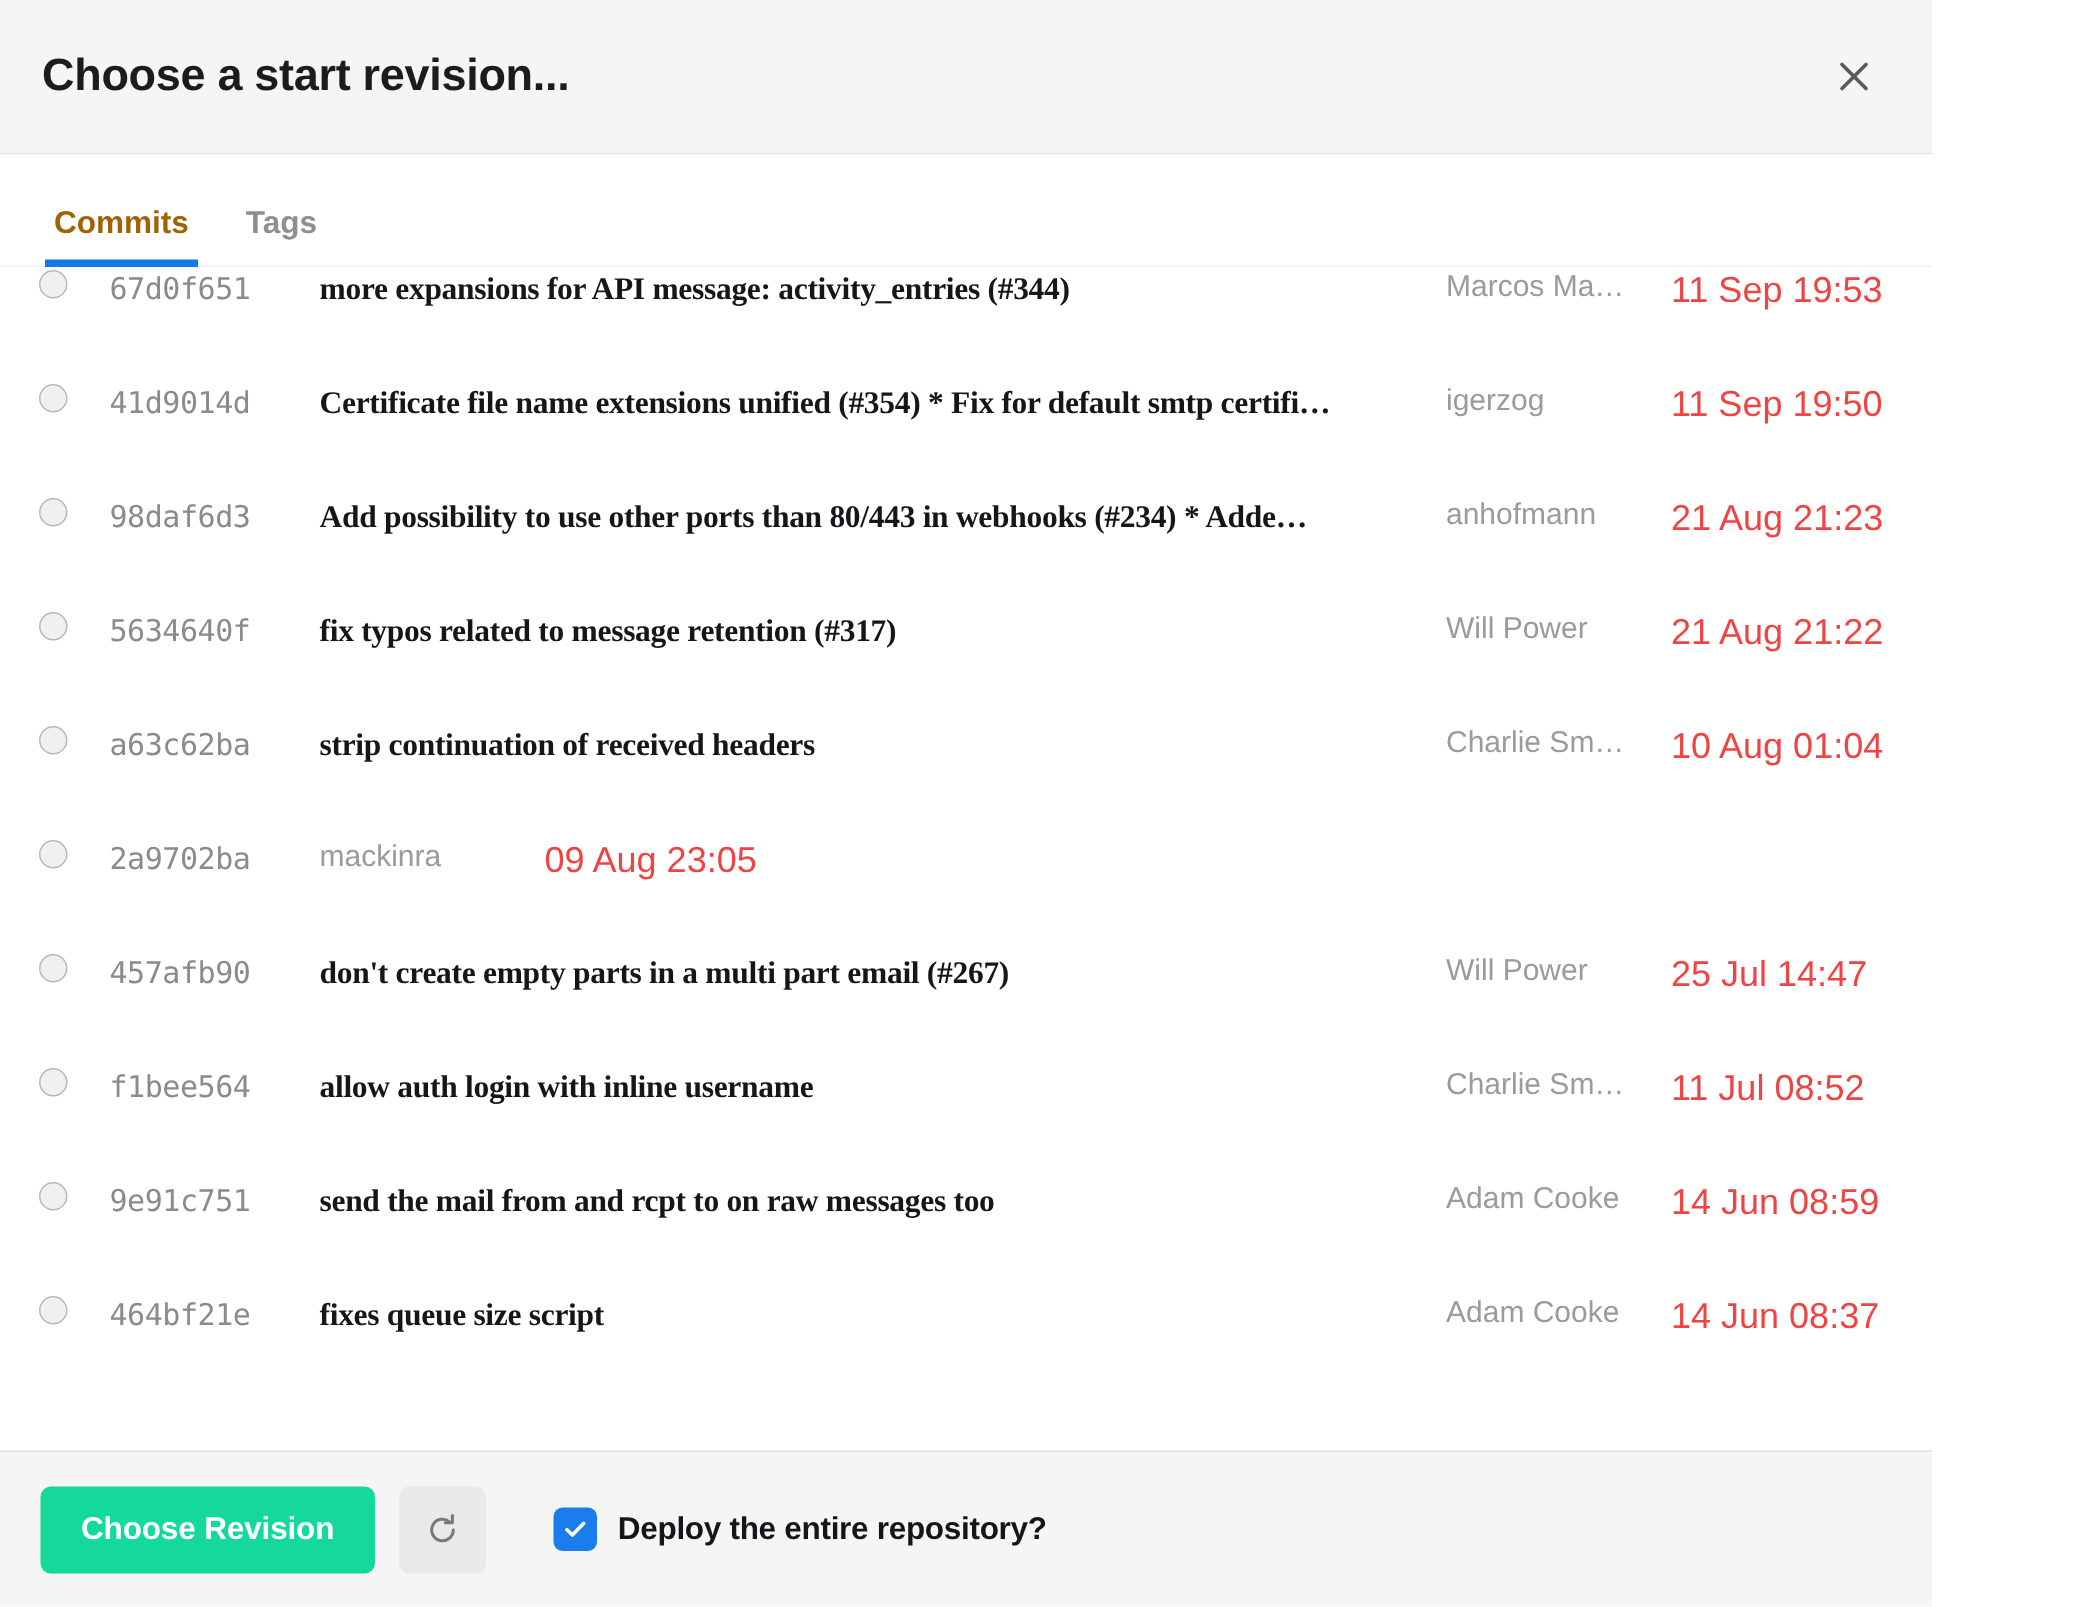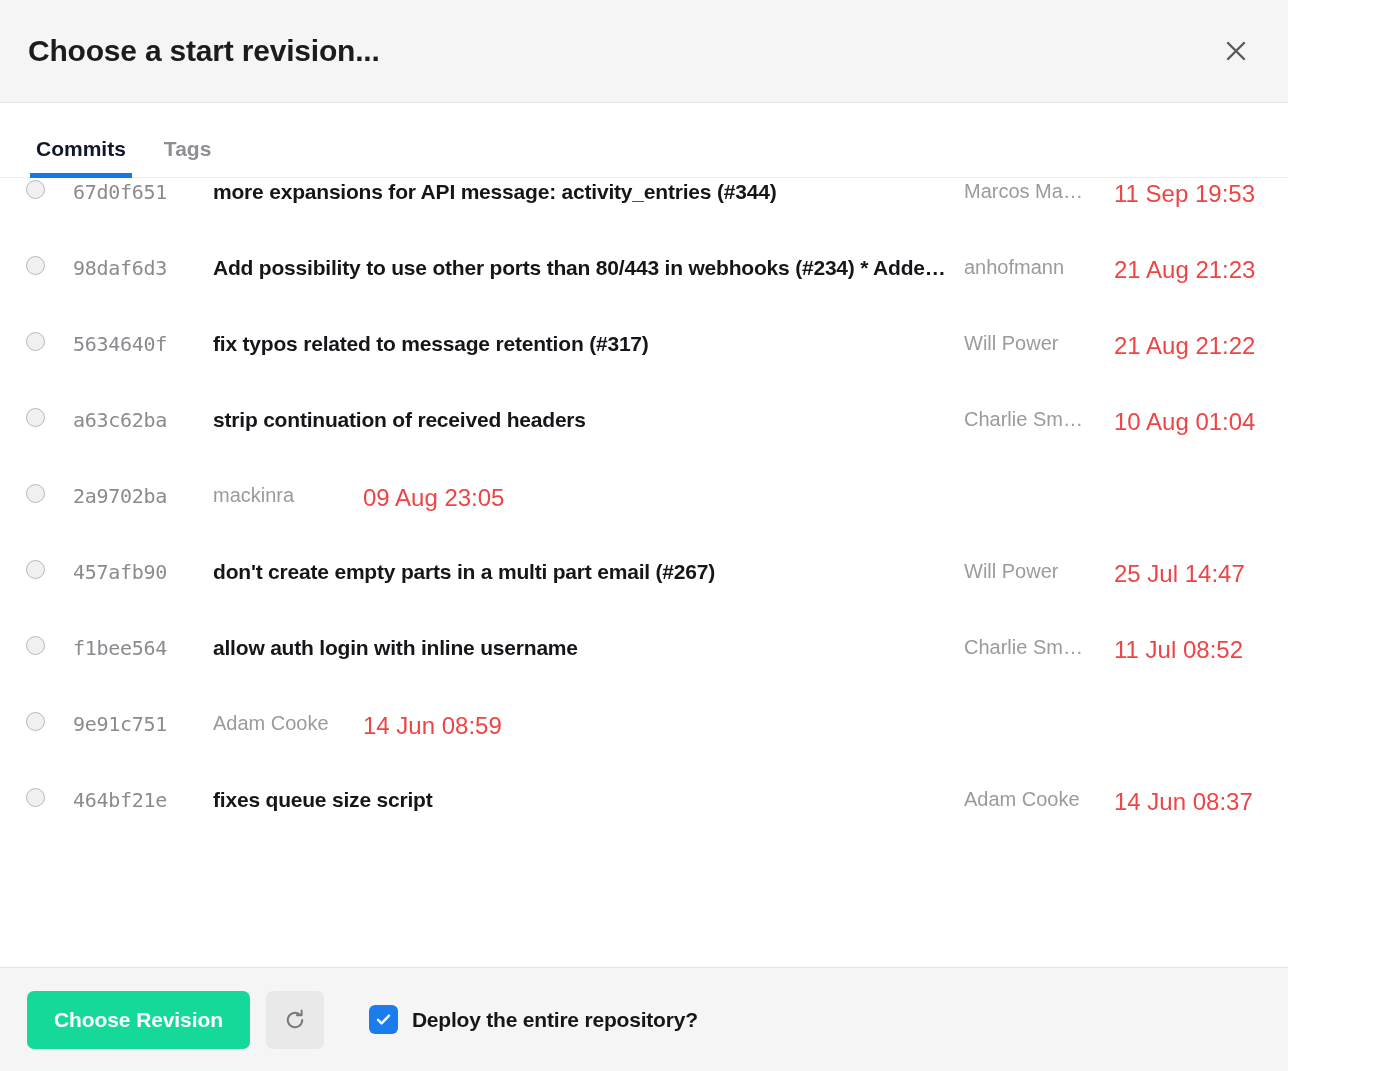--- a/index.html
+++ b/index.html
@@ -73,21 +73,21 @@
     font-weight: 700;
     padding: 0 6px 14px 6px;
     color: #8e8e93;
     cursor: pointer;
     border-bottom: 5px solid transparent;
     line-height: 1;
     position: relative;
     top: 1px;
   }
   .tab.active {
-    color: #0f172a;
+    color: #a16207;
     border-bottom-color: #1479e8;
   }
 
   
   .commit-list {
     flex: 1;
     background: #ffffff;
     overflow: hidden;
     padding-top: 2px;
   }
@@ -121,20 +121,21 @@
   .commit-msg {
     font-size: 21px;
     font-weight: 700;
     color: #16161a;
     flex: 1;
     white-space: nowrap;
     overflow: hidden;
     text-overflow: ellipsis;
     padding-right: 10px;
     letter-spacing: -0.2px;
+    font-family: Liberation Serif, serif;
   }
   .commit-author {
     font-size: 20px;
     color: #9a9a9f;
     width: 142px;
     min-width: 142px;
     white-space: nowrap;
     overflow: hidden;
     text-overflow: ellipsis;
     text-align: left;
@@ -238,20 +239,27 @@
   <div class="commit-list">
 
     <div class="commit-row">
       <div class="radio"></div>
       <div class="commit-hash">67d0f651</div>
       <div class="commit-msg">more expansions for API message: activity_entries (#344)</div>
       <div class="commit-author">Marcos Ma…</div>
       <div class="commit-date">11 Sep 19:53</div>
     </div>
 
+    <div class="commit-row">
+      <div class="radio"></div>
+      <div class="commit-hash">41d9014d</div>
+      <div class="commit-msg">Certificate file name extensions unified (#354) * Fix for default smtp certifi…</div>
+      <div class="commit-author">igerzog</div>
+      <div class="commit-date">11 Sep 19:50</div>
+    </div>
 
     <div class="commit-row">
       <div class="radio"></div>
       <div class="commit-hash">98daf6d3</div>
       <div class="commit-msg">Add possibility to use other ports than 80/443 in webhooks (#234) * Adde…</div>
       <div class="commit-author">anhofmann</div>
       <div class="commit-date">21 Aug 21:23</div>
     </div>
 
     <div class="commit-row">
@@ -289,20 +297,21 @@
       <div class="radio"></div>
       <div class="commit-hash">f1bee564</div>
       <div class="commit-msg">allow auth login with inline username</div>
       <div class="commit-author">Charlie Sm…</div>
       <div class="commit-date">11 Jul 08:52</div>
     </div>
 
     <div class="commit-row">
       <div class="radio"></div>
       <div class="commit-hash">9e91c751</div>
+      <div class="commit-msg">send the mail from and rcpt to on raw messages too</div>
       <div class="commit-author">Adam Cooke</div>
       <div class="commit-date">14 Jun 08:59</div>
     </div>
 
     <div class="commit-row">
       <div class="radio"></div>
       <div class="commit-hash">464bf21e</div>
       <div class="commit-msg">fixes queue size script</div>
       <div class="commit-author">Adam Cooke</div>
       <div class="commit-date">14 Jun 08:37</div>

